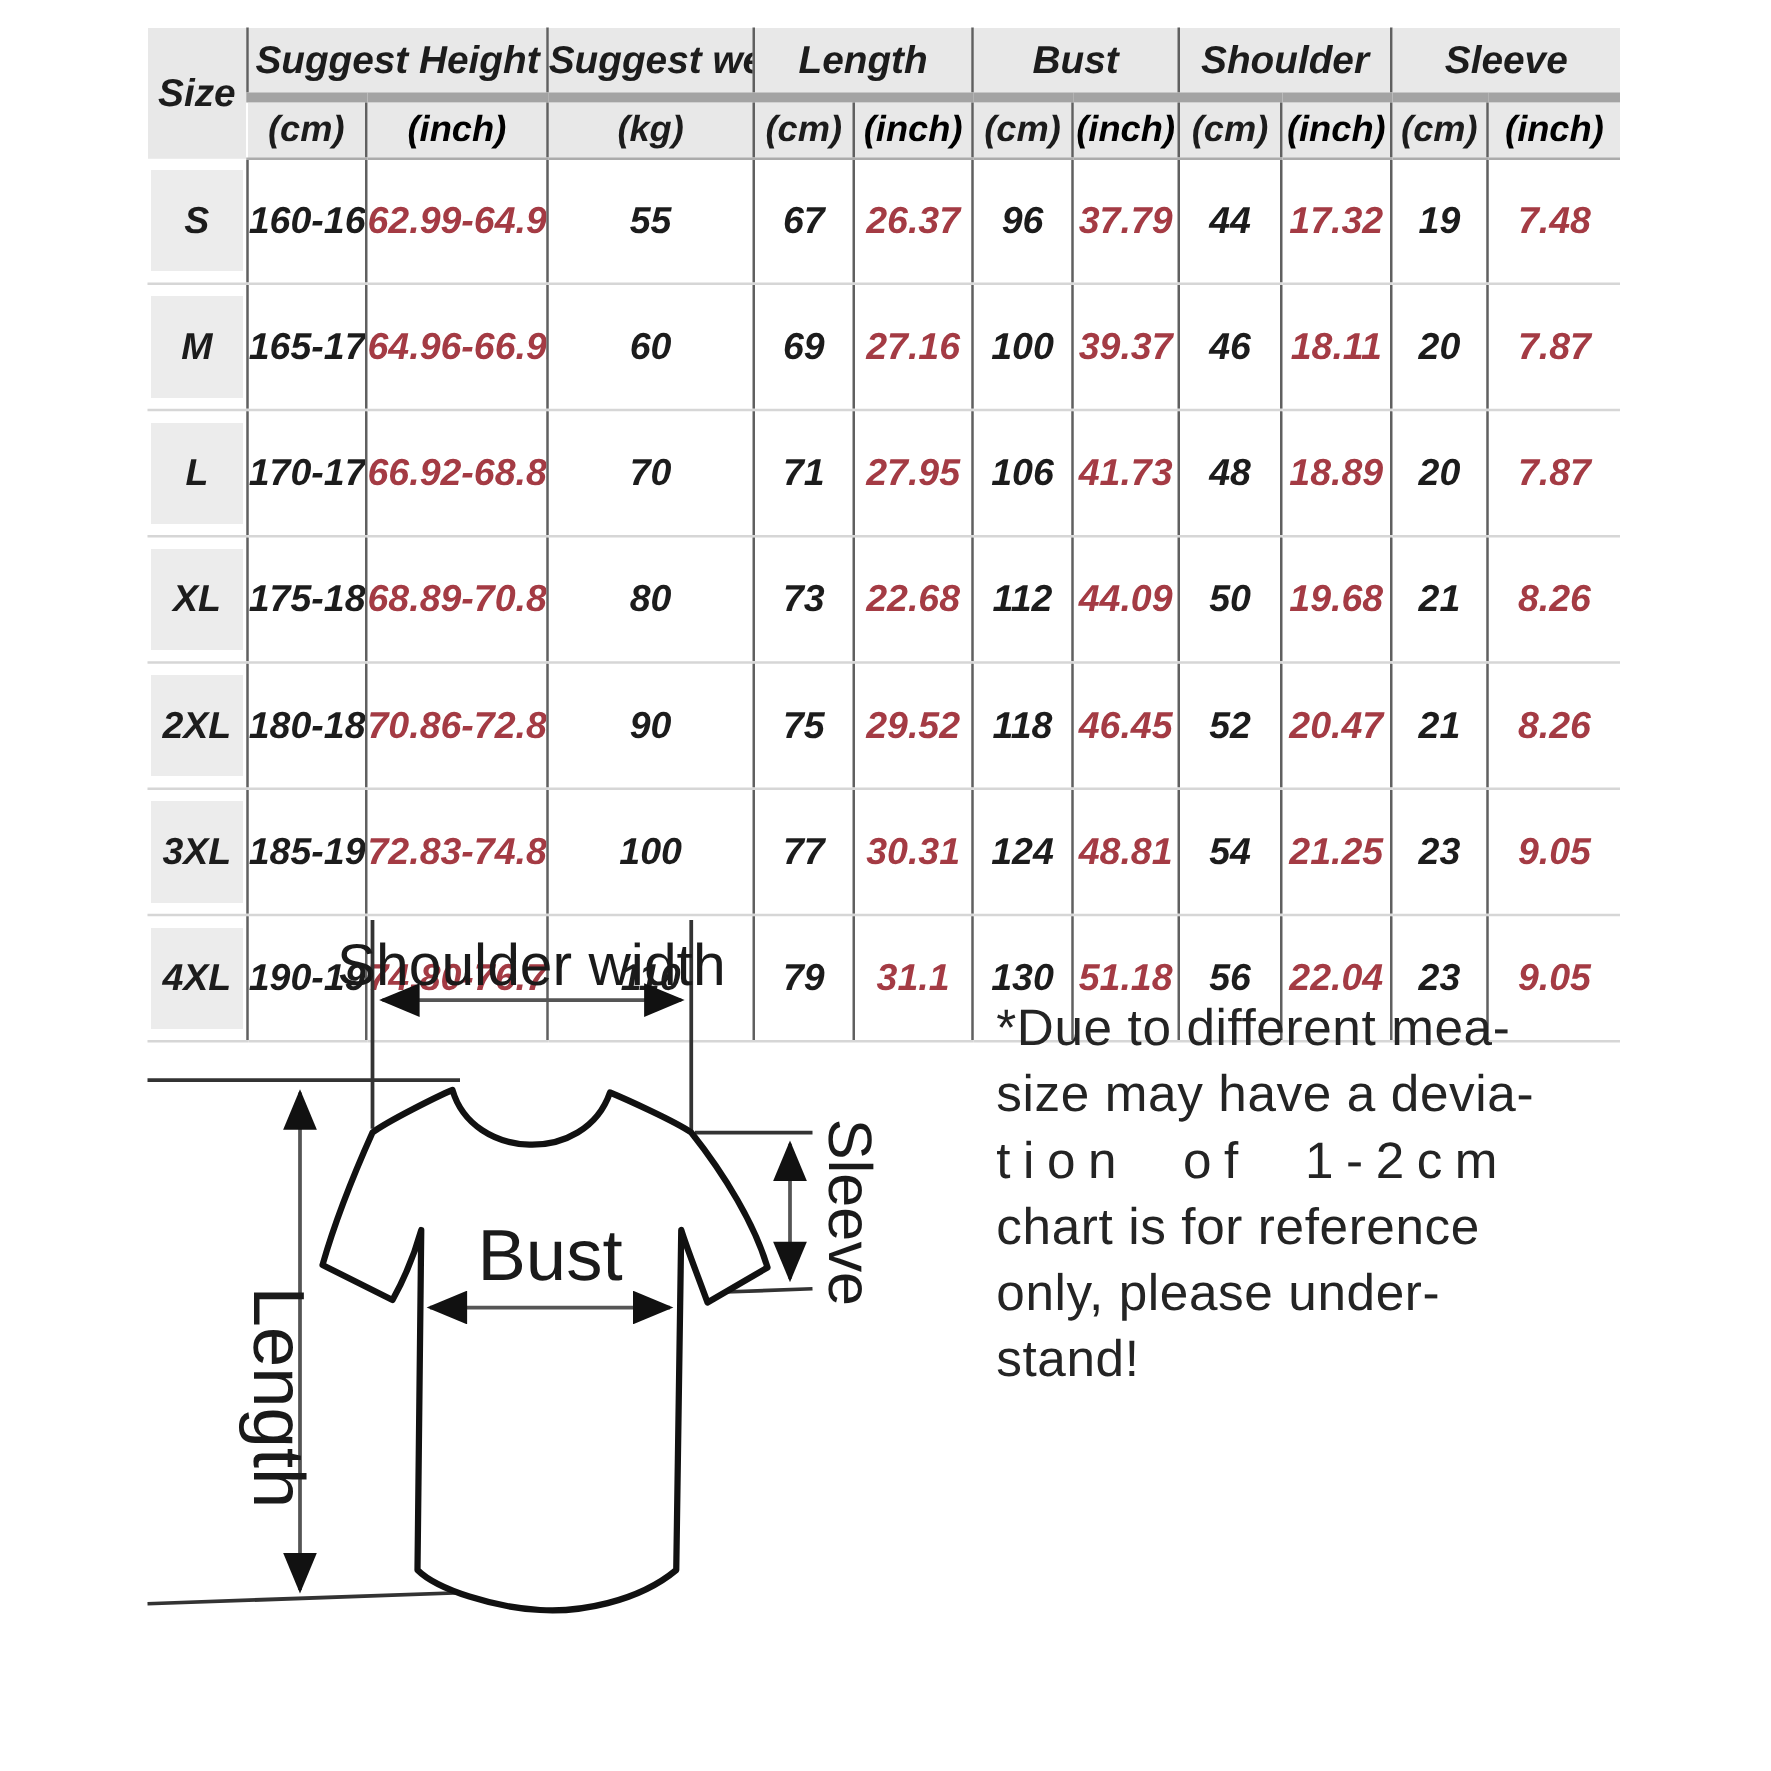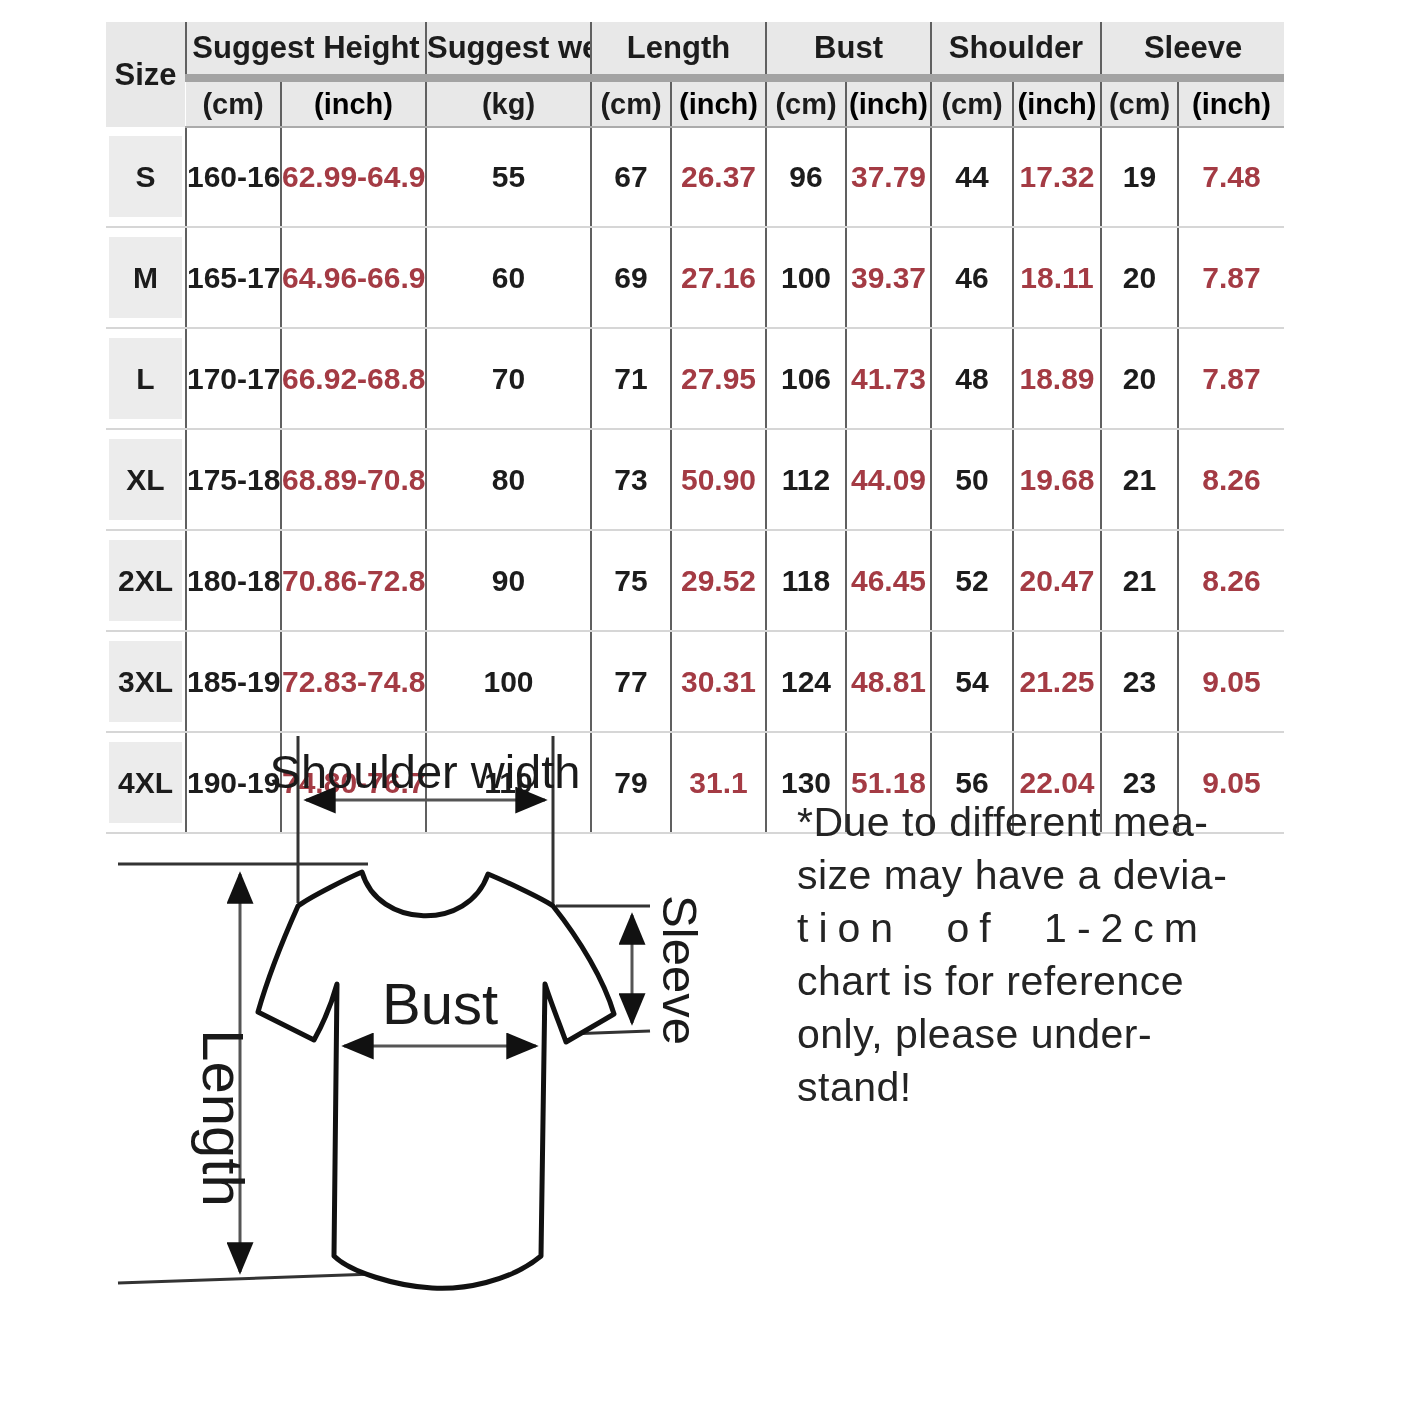--- a/index.html
+++ b/index.html
@@ -3,22 +3,22 @@
 <meta charset="utf-8">
 <style>
   html,body{margin:0;padding:0;background:#ffffff;}
   .page{
     position:relative;width:1417px;height:1417px;background:#ffffff;overflow:hidden;
     font-family:"Liberation Sans","DejaVu Sans",sans-serif;color:#1c1c1c;
   }
 
   
   table.size-table{
-    position:absolute;left:106px;top:22px;width:1178px;
-    border-collapse:collapse;table-layout:fixed;
+    position:absolute;left:118px;top:22px;width:1178px;
+    border-collapse:collapse;table-layout:fixed;font-style:italic;
   }
   .size-table th,.size-table td{
     padding:0;text-align:center;vertical-align:middle;
     font-weight:700;font-size:30px;color:#1c1c1c;
     border-left:2px solid #606060;
     overflow:hidden;white-space:nowrap;
   }
   .size-table th:first-child,.size-table td:first-child{border-left:none;}
   .size-table thead th{background:#e8e8e8;}
   .size-table thead tr.group-row th{height:52px;font-size:31px;}
@@ -135,21 +135,21 @@
           <td class="inch">18.89</td>
           <td>20</td>
           <td class="inch">7.87</td>
         </tr>
         <tr>
           <td class="size-cell">XL</td>
           <td>175-180</td>
           <td class="inch">68.89-70.86</td>
           <td>80</td>
           <td>73</td>
-          <td class="inch">50.90</td>
+          <td class="inch">22.68</td>
           <td>112</td>
           <td class="inch">44.09</td>
           <td>50</td>
           <td class="inch">19.68</td>
           <td>21</td>
           <td class="inch">8.26</td>
         </tr>
         <tr>
           <td class="size-cell">2XL</td>
           <td>180-185</td>

